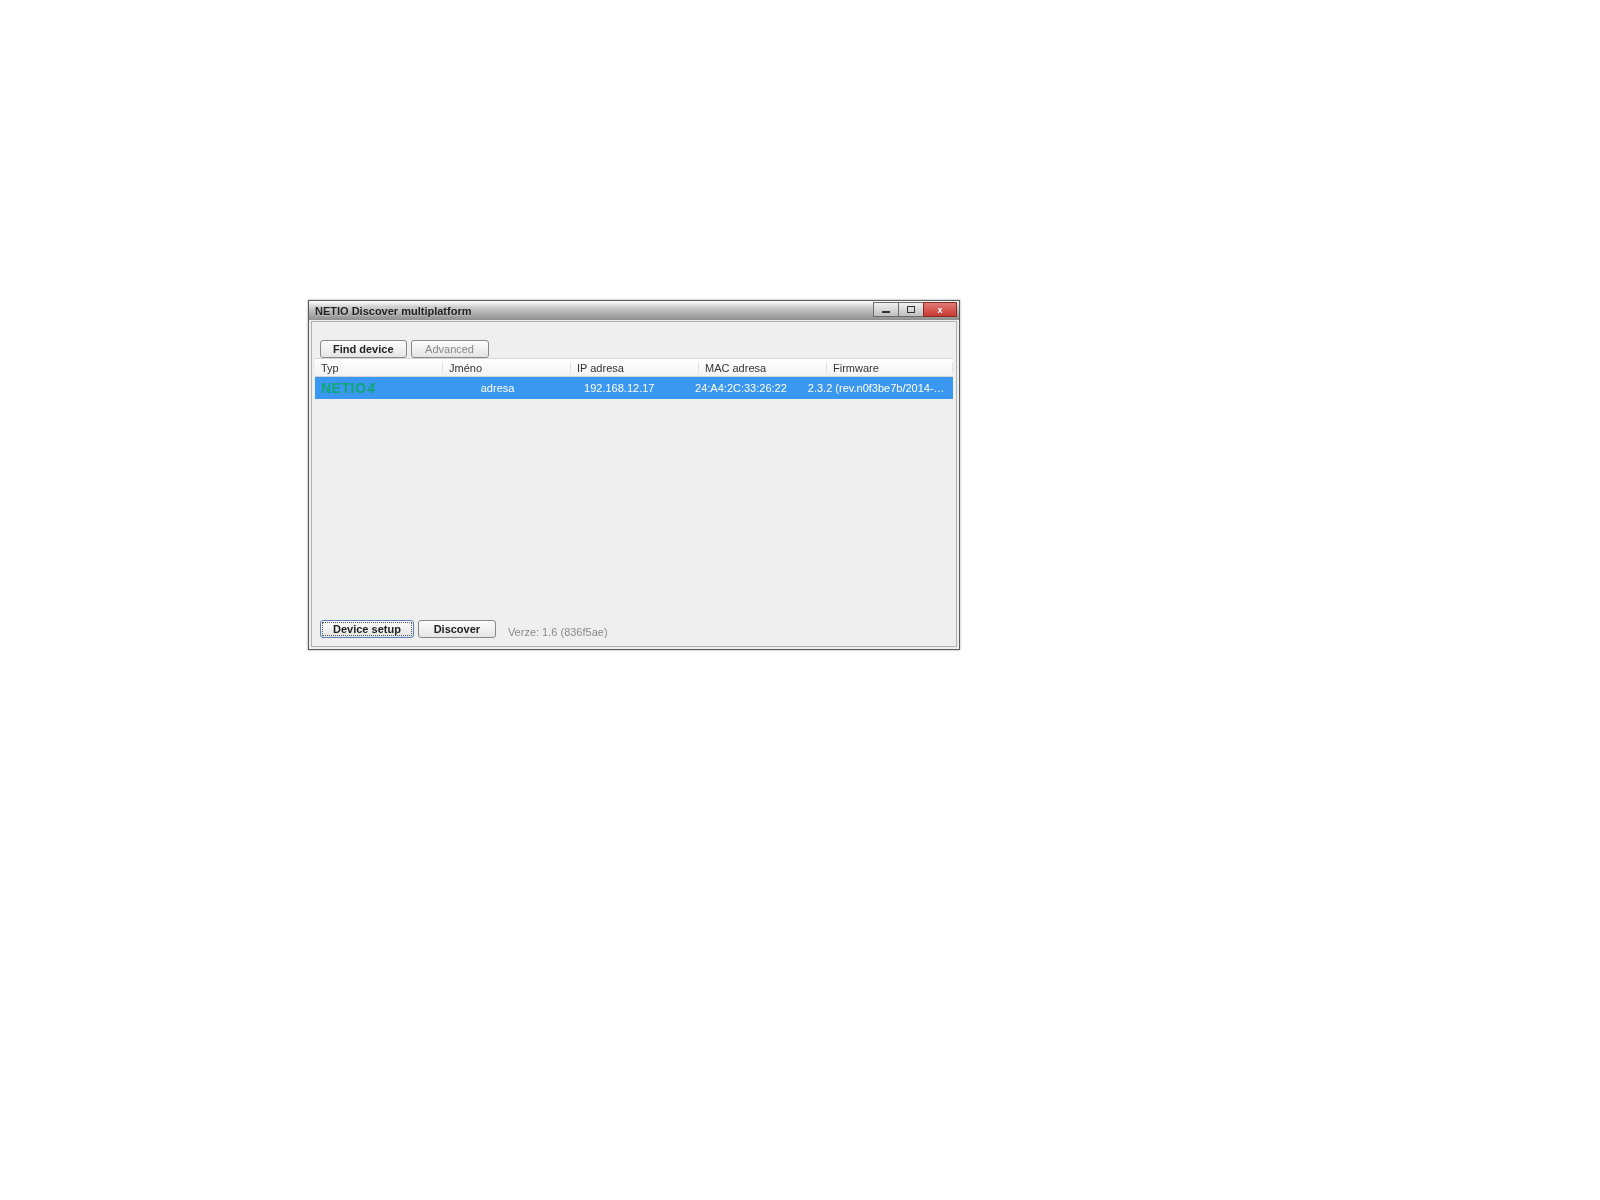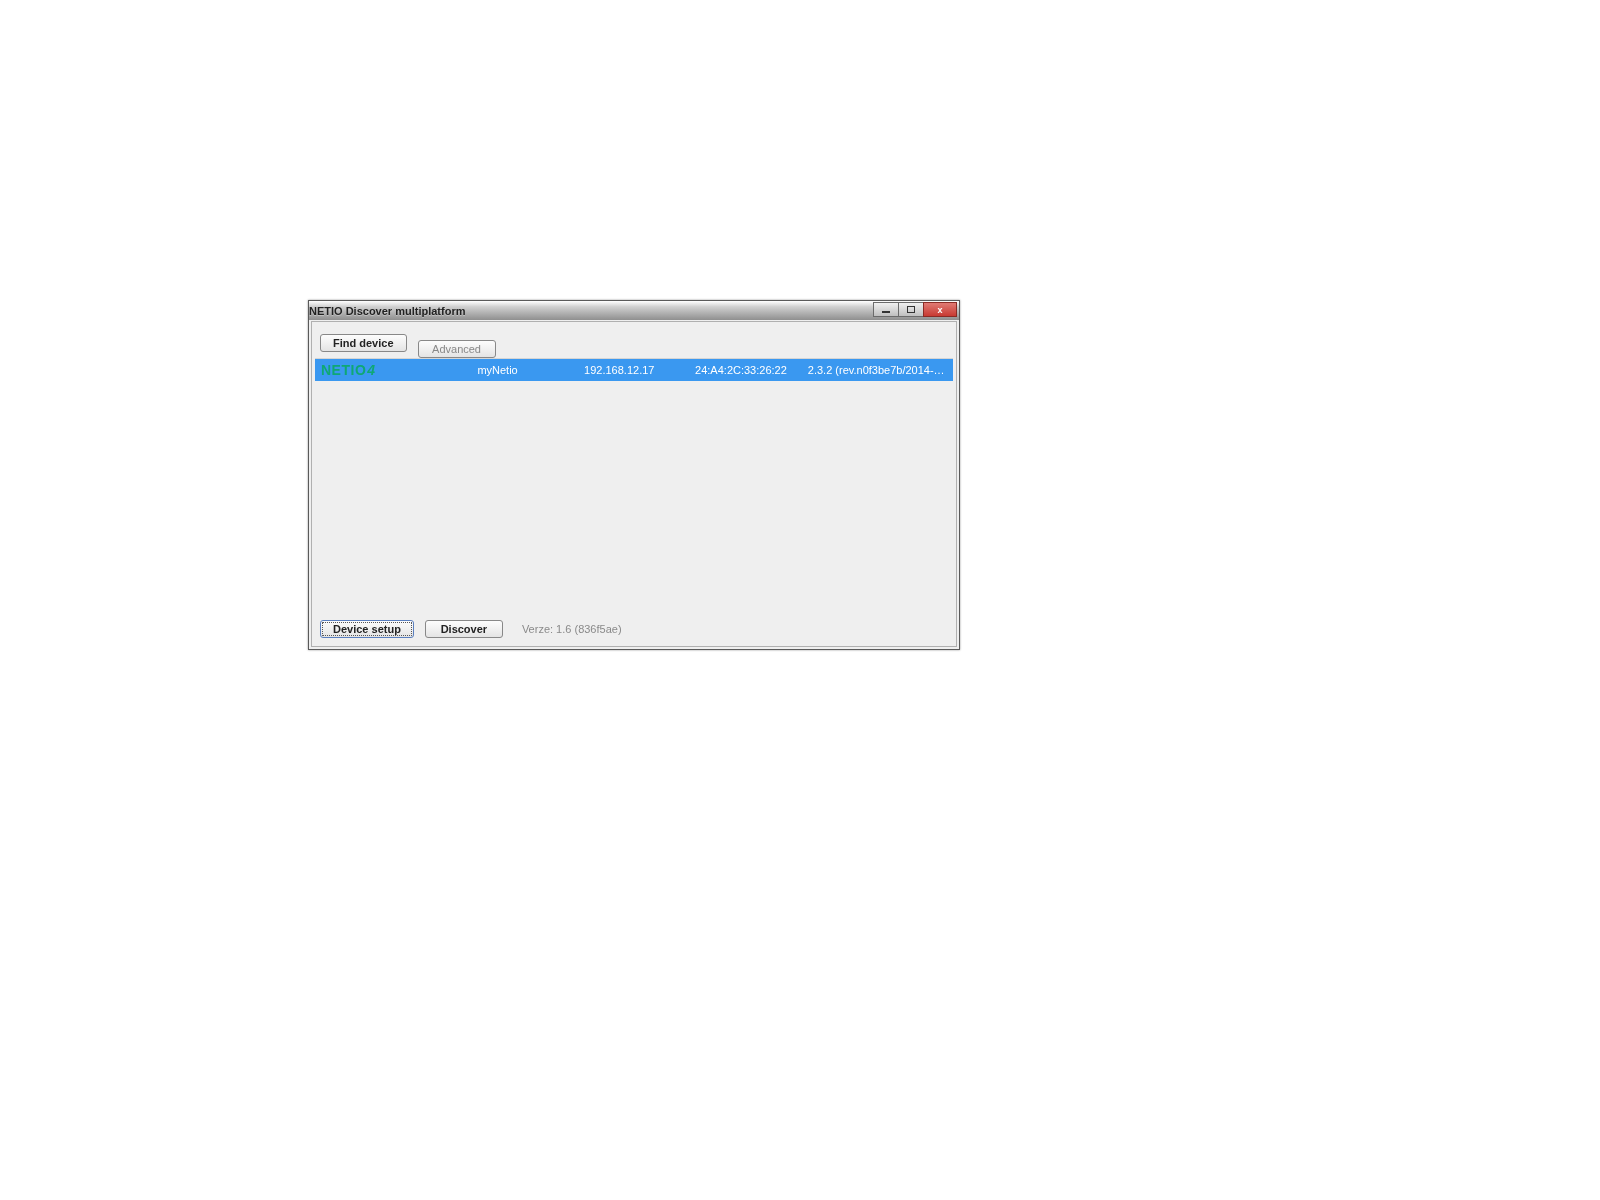--- a/index.html
+++ b/index.html
@@ -20,20 +20,21 @@
     height: 348px;
     border: 1px solid #5a5a5a;
     background: #efefef;
     box-shadow: 0 0 2px rgba(0,0,0,0.4);
   }
   .titlebar {
     height: 19px;
     background: linear-gradient(to bottom, #ffffff 0%, #d0d0d0 30%, #8f8f8f 100%);
     display: flex;
     align-items: center;
+    padding-left: 6px;
     position: relative;
   }
   .title-text {
     font-weight: bold;
     font-size: 11px;
     color: #222;
     text-shadow: 0 1px 0 rgba(255,255,255,0.3);
   }
   .win-controls {
     position: absolute;
@@ -74,23 +75,23 @@
   .inner {
     position:absolute;
     left:2px; right:2px; top:20px; bottom:2px;
     background:#efefef;
     border:1px solid #b0b0b0;
     box-sizing:border-box;
   }
 
   .toolbar-top, .toolbar-bottom {
     display:flex;
-    align-items:center;
+    align-items:flex-end;
     padding:6px 8px;
-    gap:11px;
+    gap:4px;
   }
   .toolbar-bottom {
     position:absolute;
     left:0; right:2px; bottom:0;
     padding:6px 8px 8px 8px;
   }
 
   button.ui-btn {
     font-family: inherit;
     font-size: 11px;
@@ -192,29 +193,36 @@
   </div>
 
   <div class="inner">
 
     <div class="toolbar-top">
       <button class="ui-btn">Find device</button>
       <button class="ui-btn disabled">Advanced</button>
     </div>
 
     <div class="table-wrap">
+      <div class="thead">
+        <div class="th c-typ">Typ</div>
+        <div class="th c-jmeno">Jméno</div>
+        <div class="th c-ip">IP adresa</div>
+        <div class="th c-mac">MAC adresa</div>
+        <div class="th c-fw">Firmware</div>
+      </div>
 
       <div class="trow">
         <div class="td c-typ">
           <span class="logo">
             <span>NETIO</span>
               <span class="four">4</span>
           </span>
         </div>
-        <div class="td c-jmeno">myNetio</div>
+        <div class="td c-jmeno">adresa</div>
         <div class="td c-ip">192.168.12.17</div>
         <div class="td c-mac">24:A4:2C:33:26:22</div>
         <div class="td c-fw">2.3.2 (rev.n0f3be7b/2014-07...</div>
       </div>
     </div>
 
     <div class="toolbar-bottom">
       <button class="ui-btn focused">Device setup</button>
       <button class="ui-btn">Discover</button>
       <span class="version-text">Verze: 1.6 (836f5ae)</span>

